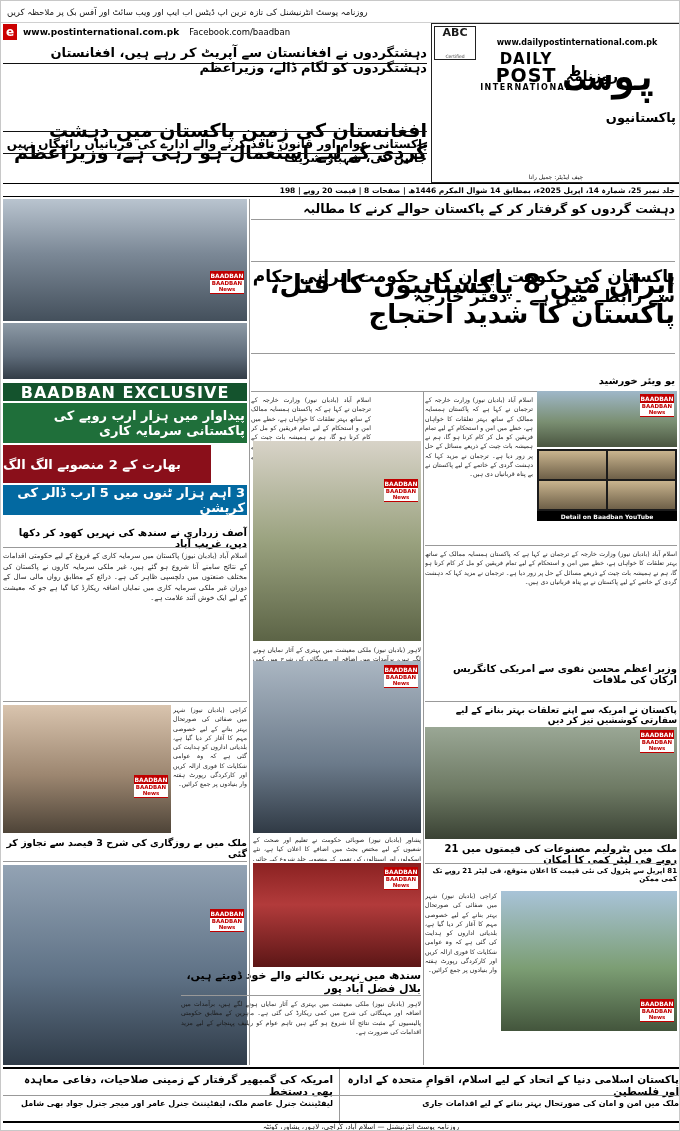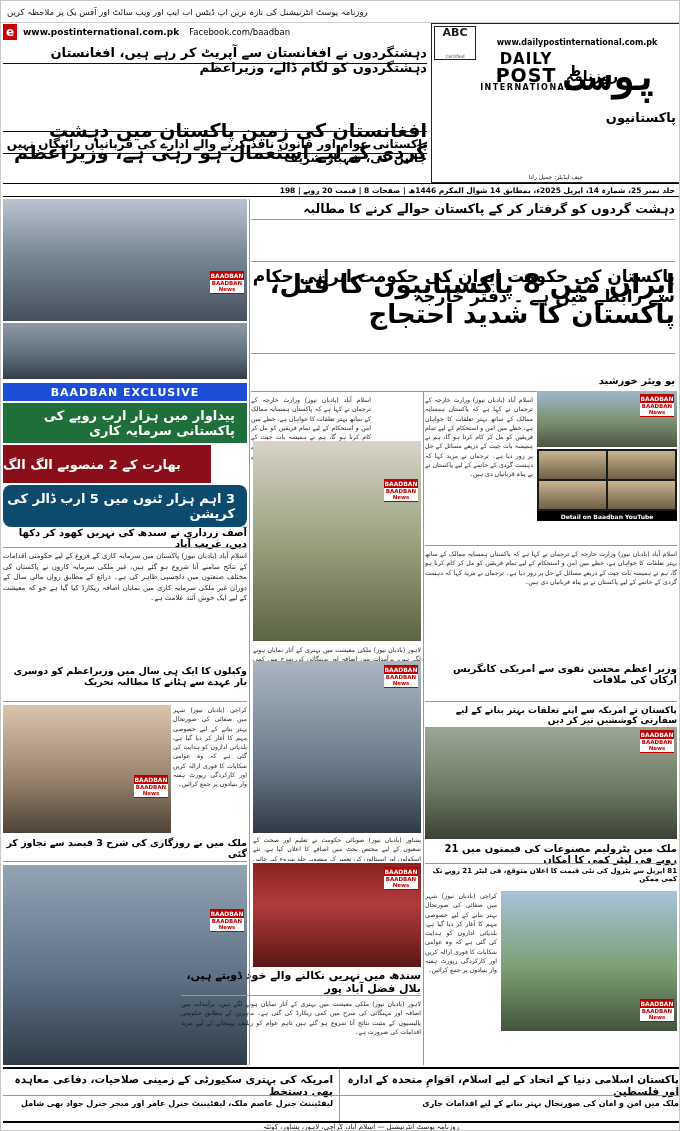--- a/index.html
+++ b/index.html
@@ -135,28 +135,28 @@
   .ph-soldier { background: linear-gradient(180deg,#9aa795 0%, #6e7a64 55%, #3a4234 100%); }
   .ph-couple { background: linear-gradient(180deg,#a8c3d8 0%, #7c9e74 55%, #43553c 100%); }
   .ph-tvgrid { background: #1b1b1b; }
   .tv-cell { position: absolute; background: linear-gradient(180deg,#c9b48e,#6e6048); }
   .yt-bar {
     position: absolute; left: 0; right: 0; bottom: 0; height: 10px;
     background: #000; color: #fff; font-size: 6px; font-weight: bold;
     display: flex; align-items: center; justify-content: center;
   }
   .baadban-banner {
-    position: absolute; background: #1d4ed8; color: #fff;
-    font-size: 11px; font-weight: bold; letter-spacing: 1px;
+    position: absolute; background: #14532d; color: #fff;
+    font-size: 16px; font-weight: bold; letter-spacing: 1px;
     display: flex; align-items: center; justify-content: center;
   }
   .stripe {
     position: absolute; display: flex; align-items: center;
     justify-content: flex-end; color: #fff; font-weight: bold;
-    font-size: 13px; padding-right: 12px;
+    font-size: 13px; padding-right: 2px;
   }
   .footer-note {
     position: absolute; left: 0; width: 680px; text-align: center;
     font-size: 7px; color: #111;
   }
 </style>
 </head>
 <body>
 
 <div id="page">
@@ -211,26 +211,25 @@
   <div class="photo ph-guards" style="left:2px; top:198px; width:244px; height:122px;">
     <div class="badban-tag" style="right:3px; top:72px;">
       BAADBAN<span class="nw">BAADBAN News</span>
     </div>
   </div>
   <div class="photo ph-meeting" style="left:2px; top:322px; width:244px; height:56px;"></div>
 
   <div class="baadban-banner" style="left:2px; top:382px; width:244px; height:18px;">BAADBAN EXCLUSIVE</div>
   <div class="stripe urdu" style="left:2px; top:402px; width:244px; height:40px; background:#1f6f3a;">پیداوار میں ہزار ارب روپے کی پاکستانی سرمایہ کاری</div>
   <div class="stripe urdu" style="left:2px; top:444px; width:208px; height:38px; background:#8a0f1a;">بھارت کے 2 منصوبے الگ الگ</div>
-  <div class="stripe urdu" style="left:2px; top:484px; width:244px; height:42px; background:#0c4a6e;border-radius:8px;">3 اہم ہزار ٹنوں میں 5 ارب ڈالر کی کرپشن</div>
+  <div class="stripe urdu" style="left:2px; top:484px; width:244px; height:30px; background:#0369a1;">3 اہم ہزار ٹنوں میں 5 ارب ڈالر کی کرپشن</div>
   <div class="hdr-box urdu" style="left:2px; top:526px; width:244px; font-size:10px;">آصف زرداری نے سندھ کی نہریں کھود کر دکھا دیں، غریب آباد</div>
   <div class="divider-h" style="left:2px; top:546px; width:244px;"></div>
   <div class="body-text urdu" style="left:2px; top:550px; width:244px; height:112px; font-size:7px;">اسلام آباد (بادبان نیوز) پاکستان میں سرمایہ کاری کے فروغ کے لیے حکومتی اقدامات کے نتائج سامنے آنا شروع ہو گئے ہیں، غیر ملکی سرمایہ کاروں نے پاکستان کی مختلف صنعتوں میں دلچسپی ظاہر کی ہے۔ ذرائع کے مطابق رواں مالی سال کے دوران غیر ملکی سرمایہ کاری میں نمایاں اضافہ ریکارڈ کیا گیا ہے جو کہ معیشت کے لیے ایک خوش آئند علامت ہے۔</div>
 
-  <div class="hdr-box urdu" style="left:2px; top:664px; width:244px; font-size:9.5px;">وکیلوں کا ایک ہی سال میں وزیراعظم کو دوسری بار عہدے سے ہٹانے کا مطالبہ تحریک</div>
   <div class="divider-h" style="left:2px; top:700px; width:244px;"></div>
   <div class="photo ph-judge" style="left:2px; top:704px; width:168px; height:128px;">
     <div class="badban-tag" style="right:3px; top:70px;">
       BAADBAN<span class="nw">BAADBAN News</span>
     </div>
   </div>
   <div class="body-text urdu" style="left:172px; top:704px; width:74px; height:128px; font-size:6.2px;">کراچی (بادبان نیوز) شہر میں صفائی کی صورتحال بہتر بنانے کے لیے خصوصی مہم کا آغاز کر دیا گیا ہے، بلدیاتی اداروں کو ہدایت کی گئی ہے کہ وہ عوامی شکایات کا فوری ازالہ کریں اور کارکردگی رپورٹ ہفتہ وار بنیادوں پر جمع کرائیں۔</div>
   <div class="hdr-box urdu" style="left:2px; top:836px; width:244px; font-size:9.5px;">ملک میں بے روزگاری کی شرح 3 فیصد سے تجاوز کر گئی</div>
   <div class="divider-h" style="left:2px; top:860px; width:244px;"></div>
   <div class="photo ph-crowd" style="left:2px; top:864px; width:244px; height:200px;">
@@ -291,21 +290,21 @@
   <div class="divider-h" style="left:424px; top:862px; width:252px;"></div>
   <div class="hdr-box urdu" style="left:424px; top:866px; width:252px; font-size:7px;">18 اپریل سے پٹرول کی نئی قیمت کا اعلان متوقع، فی لیٹر 12 روپے تک کمی ممکن</div>
   <div class="photo ph-couple" style="left:500px; top:890px; width:176px; height:140px;">
     <div class="badban-tag" style="right:3px; top:108px;">
       BAADBAN<span class="nw">BAADBAN News</span>
     </div>
   </div>
   <div class="body-text urdu" style="left:424px; top:890px; width:72px; height:140px; font-size:6.2px;">کراچی (بادبان نیوز) شہر میں صفائی کی صورتحال بہتر بنانے کے لیے خصوصی مہم کا آغاز کر دیا گیا ہے، بلدیاتی اداروں کو ہدایت کی گئی ہے کہ وہ عوامی شکایات کا فوری ازالہ کریں اور کارکردگی رپورٹ ہفتہ وار بنیادوں پر جمع کرائیں۔</div>
 
   <div class="thickline" style="left:2px; top:1066px; width:676px;"></div>
-  <div class="hdr-box urdu" style="left:2px; top:1072px; width:330px; font-size:10.5px;">امریکہ کی بہتری سکیورٹی کے زمینی صلاحیات، دفاعی معاہدہ بھی دستخط</div>
+  <div class="hdr-box urdu" style="left:2px; top:1072px; width:330px; font-size:10.5px;">امریکہ کی گمبھیر گرفتار کے زمینی صلاحیات، دفاعی معاہدہ بھی دستخط</div>
   <div class="divider-v" style="left:338px; top:1068px; height:56px;"></div>
   <div class="hdr-box urdu" style="left:344px; top:1072px; width:334px; font-size:10.5px;">پاکستان اسلامی دنیا کے اتحاد کے لیے اسلام، اقوامِ متحدہ کے ادارہ اور فلسطین</div>
   <div class="divider-h" style="left:2px; top:1094px; width:676px;"></div>
   <div class="hdr-box urdu" style="left:2px; top:1098px; width:330px; font-size:8px;">لیفٹیننٹ جنرل عاصم ملک، لیفٹیننٹ جنرل عامر اور میجر جنرل جواد بھی شامل</div>
   <div class="hdr-box urdu" style="left:344px; top:1098px; width:334px; font-size:8px;">ملک میں امن و امان کی صورتحال بہتر بنانے کے لیے اقدامات جاری</div>
   <div class="thickline" style="left:2px; top:1120px; width:676px;"></div>
   <div class="footer-note urdu" style="top:1122px;margin-left:20px;">روزنامہ پوسٹ انٹرنیشنل — اسلام آباد، کراچی، لاہور، پشاور، کوئٹہ</div>
 
   <div class="divider-v" style="left:248px; top:198px; height:866px;"></div>
   <div class="divider-v" style="left:422px; top:390px; height:674px;"></div>

